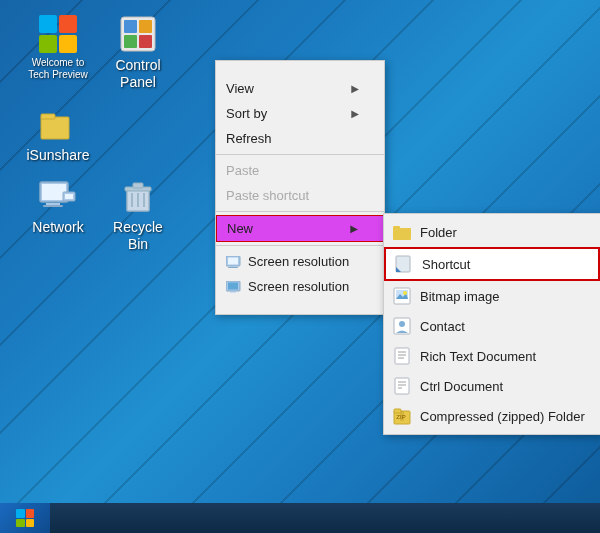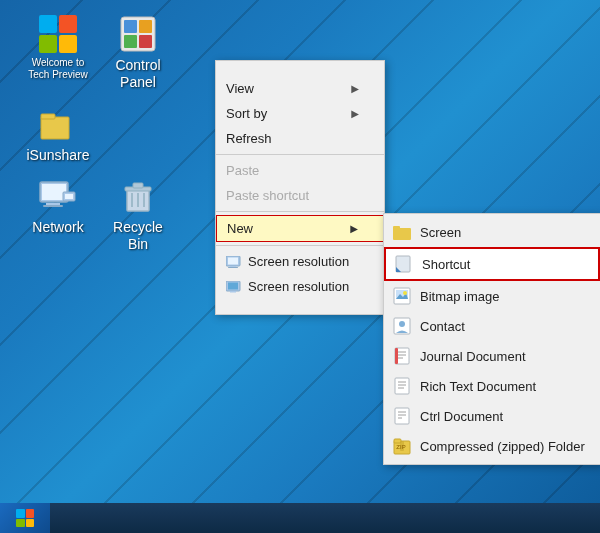--- a/index.html
+++ b/index.html
@@ -171,21 +171,21 @@
     .submenu-icon {
       width: 20px;
       height: 20px;
       display: flex;
       align-items: center;
       justify-content: center;
       font-size: 14px;
     }
 
     .menu-item.new-highlighted {
-      background: #fef9c3;
+      background: #d946ef;
       border: 1.5px solid #cc0000;
       color: #222;
     }
 
     
     .taskbar {
       position: absolute;
       bottom: 0;
       left: 0;
       right: 0;
@@ -308,21 +308,21 @@
 
       <div class="submenu">
 
         <div class="submenu-item">
           <div class="submenu-icon">
             <svg width="18" height="16" viewBox="0 0 18 16">
               <rect x="0" y="4" width="18" height="12" rx="1" fill="#e8c84a"></rect>
               <rect x="0" y="2" width="7" height="4" rx="1" fill="#e8c84a"></rect>
             </svg>
           </div>
-          <span>Screen</span>
+          <span>Folder</span>
         </div>
 
         <div class="submenu-item highlighted" style="border: 2px solid #cc0000; background: #fff;">
           <div class="submenu-icon">
             <svg width="18" height="18" viewBox="0 0 18 18">
               <rect x="1" y="1" width="14" height="16" rx="1" fill="#e0e8f0" stroke="#b0b8c0" stroke-width="1"></rect>
               <polygon points="1,12 1,17 6,17" fill="#4080c0"></polygon>
             </svg>
           </div>
           <span>Shortcut</span>
@@ -344,32 +344,20 @@
           <div class="submenu-icon">
             <svg width="18" height="18" viewBox="0 0 18 18">
               <rect x="1" y="1" width="16" height="16" rx="1" fill="#fff" stroke="#b0b8c0" stroke-width="1"></rect>
               <circle cx="9" cy="7" r="3" fill="#80b0d8"></circle>
               <path d="M3 16 Q9 11 15 16" fill="#80b0d8"></path>
             </svg>
           </div>
           <span>Contact</span>
         </div>
 
-        <div class="submenu-item">
-          <div class="submenu-icon">
-            <svg width="18" height="18" viewBox="0 0 18 18">
-              <rect x="2" y="1" width="14" height="16" rx="1" fill="#fff" stroke="#b0b8c0" stroke-width="1"></rect>
-              <line x1="5" y1="5" x2="13" y2="5" stroke="#a0a0a0" stroke-width="1"></line>
-              <line x1="5" y1="8" x2="13" y2="8" stroke="#a0a0a0" stroke-width="1"></line>
-              <line x1="5" y1="11" x2="10" y2="11" stroke="#a0a0a0" stroke-width="1"></line>
-              <rect x="2" y="1" width="3" height="16" rx="1" fill="#e05050"></rect>
-            </svg>
-          </div>
-          <span>Journal Document</span>
-        </div>
 
         <div class="submenu-item">
           <div class="submenu-icon">
             <svg width="18" height="18" viewBox="0 0 18 18">
               <rect x="2" y="1" width="14" height="16" rx="1" fill="#fff" stroke="#b0b8c0" stroke-width="1"></rect>
               <line x1="5" y1="5" x2="13" y2="5" stroke="#a0a0a0" stroke-width="1"></line>
               <line x1="5" y1="8" x2="13" y2="8" stroke="#a0a0a0" stroke-width="1"></line>
               <line x1="5" y1="11" x2="11" y2="11" stroke="#a0a0a0" stroke-width="1"></line>
             </svg>
           </div>

